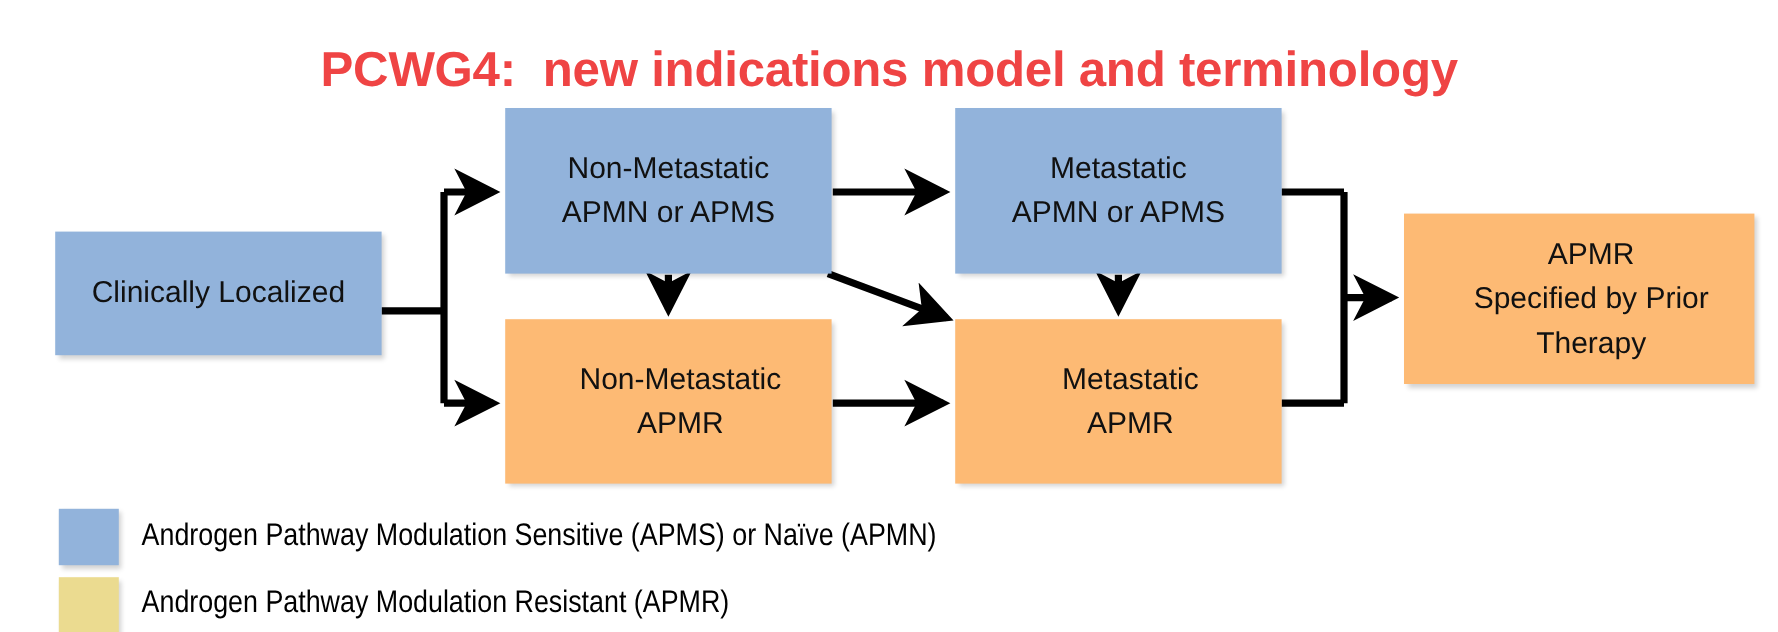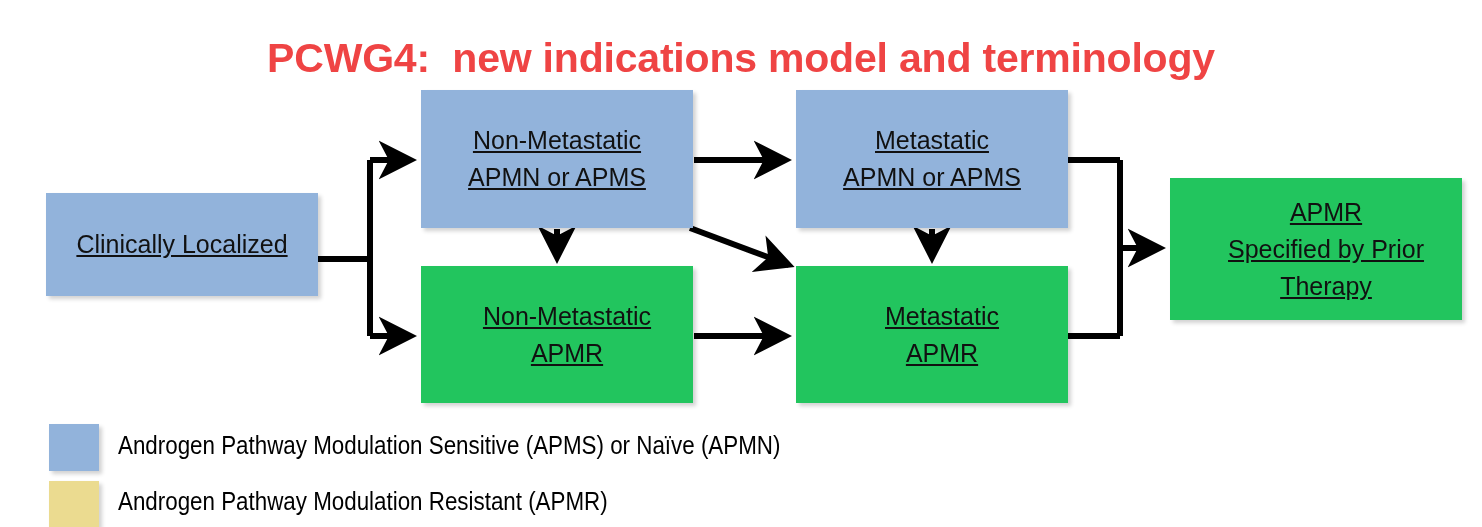--- a/index.html
+++ b/index.html
@@ -38,24 +38,23 @@
     display: flex;
     align-items: center;
     justify-content: center;
     text-align: center;
     font-family: "Liberation Sans", sans-serif;
     font-size: 25px;
     line-height: 37px;
     color: #111111;
     white-space: pre-line;
     box-shadow: 3px 3px 4px rgba(0,0,0,0.18);
-    text-decoration: underline;
   }
   .node.blue  { background: #92B3DB; }
-  .node.yellow{ background: #22c55e; padding-left: 20px; }
+  .node.yellow{ background: #fdba74; padding-left: 20px; }
 
   #edges {
     position: absolute;
     left: 0;
     top: 0;
     width: 1482px;
     height: 527px;
     pointer-events: none;
   }
   .legend-swatch {

